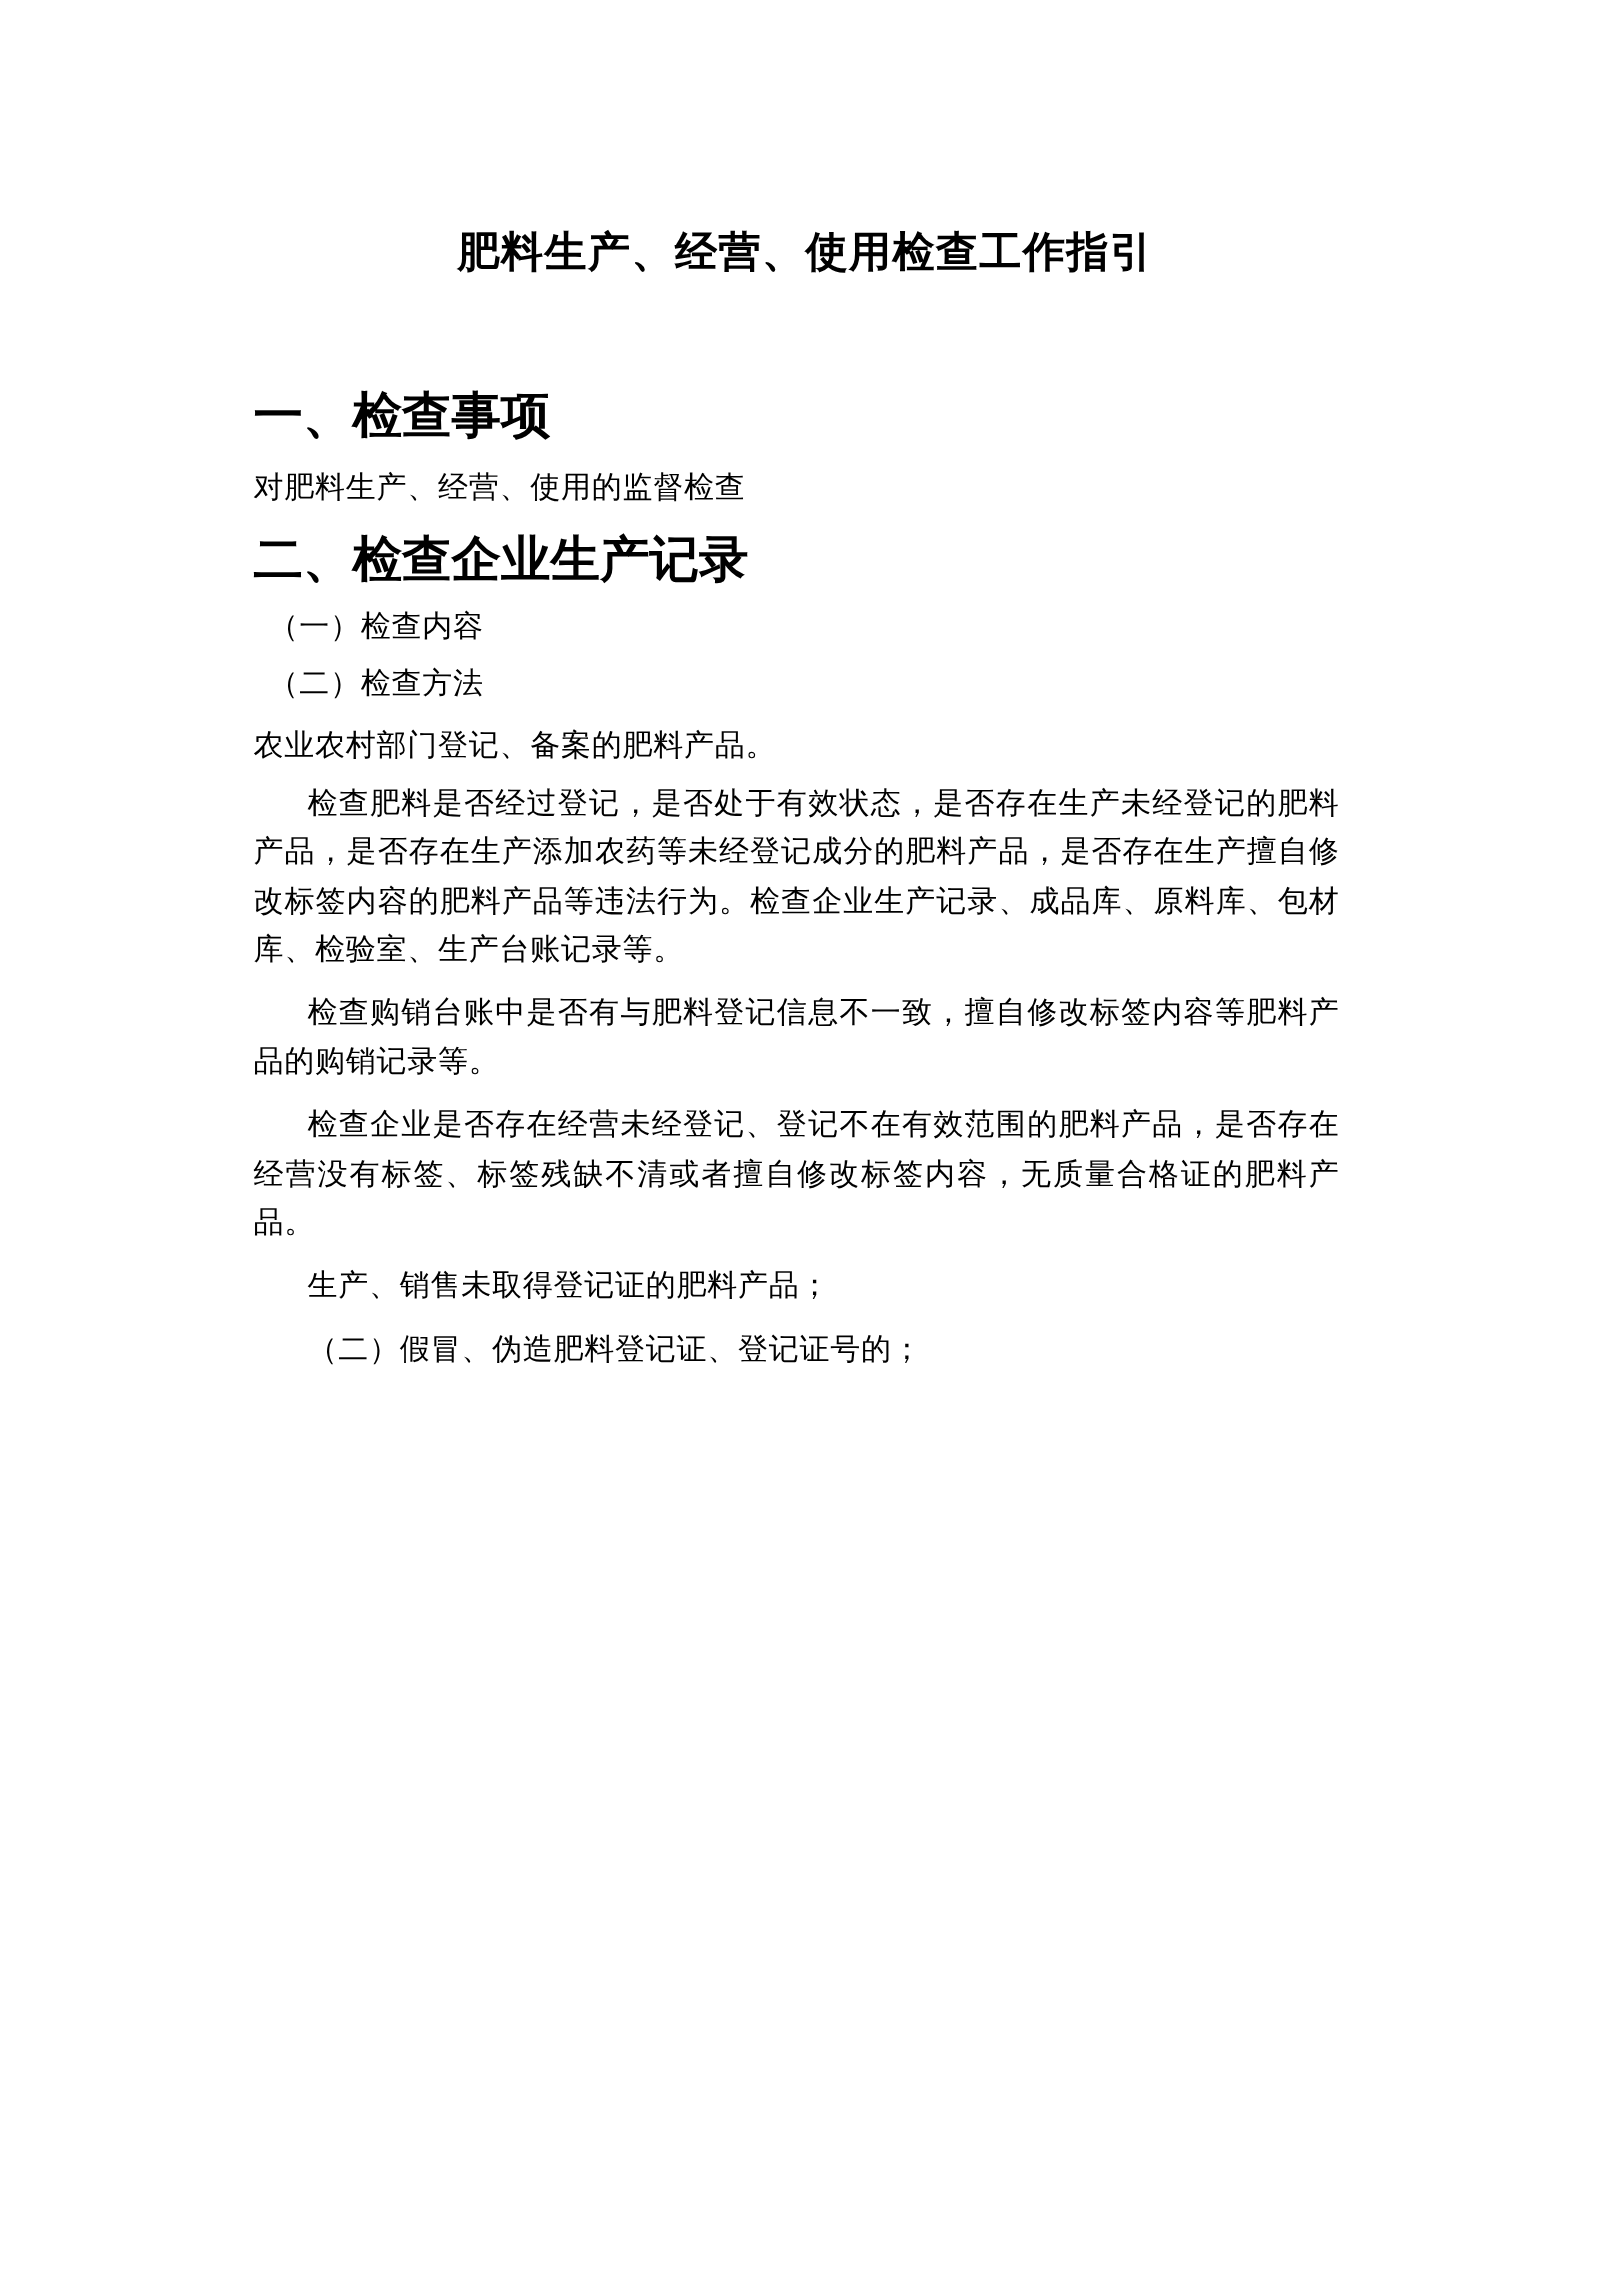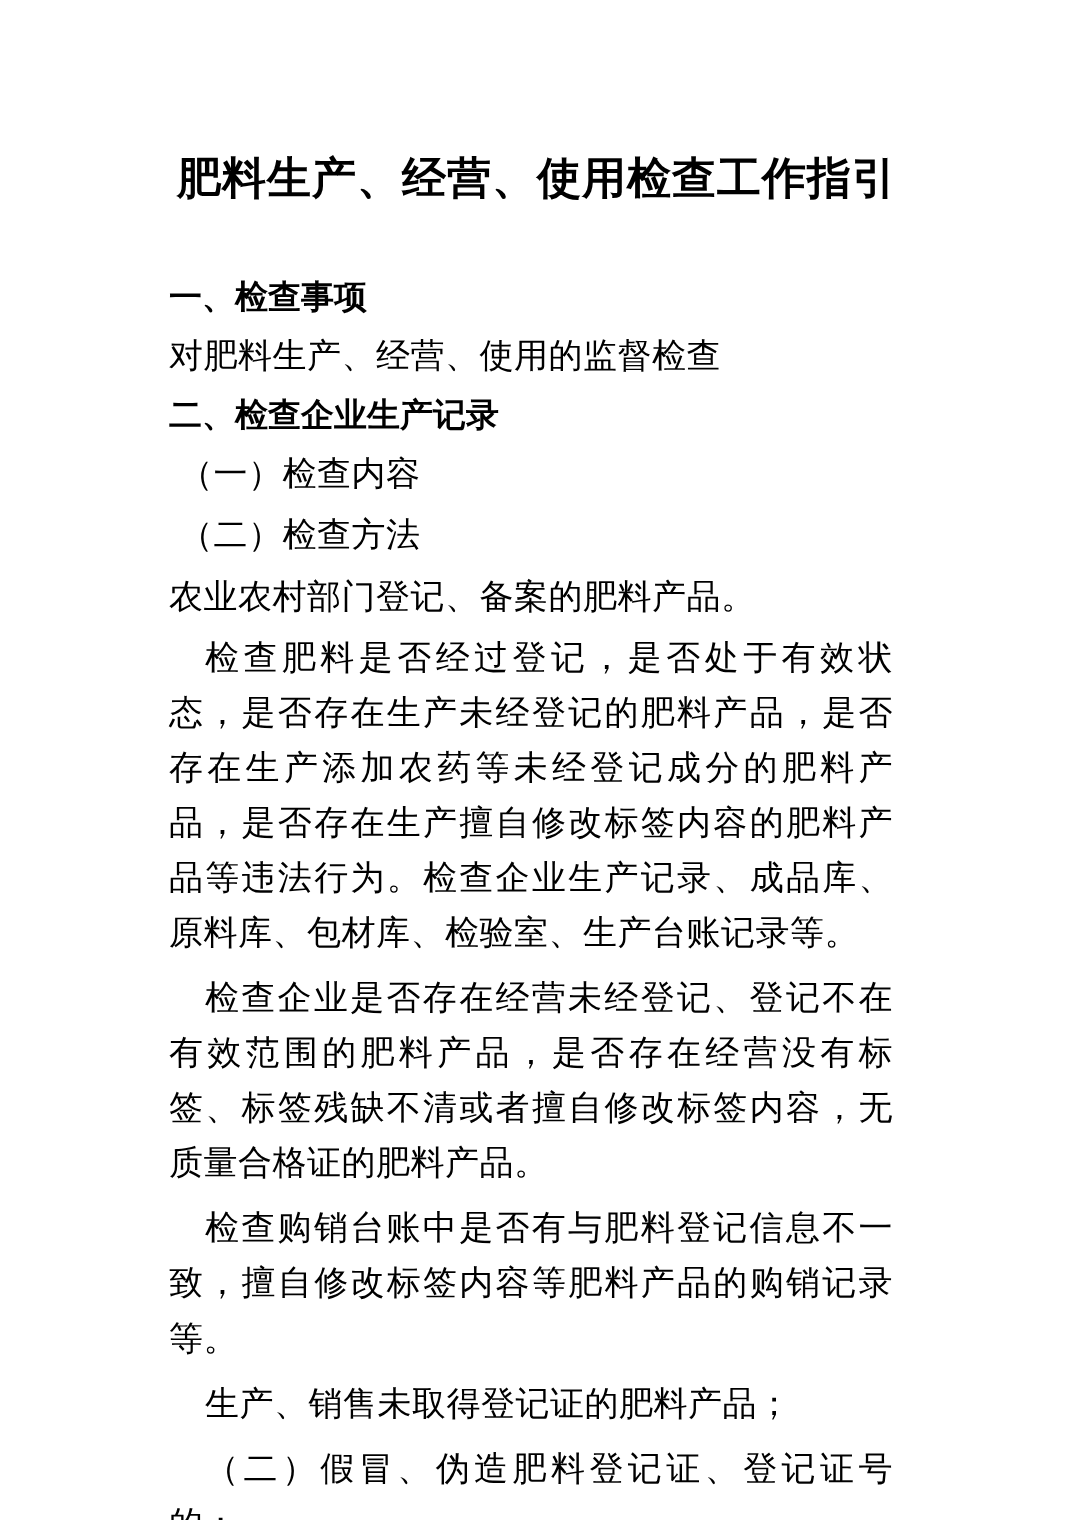--- a/index.html
+++ b/index.html
@@ -18,46 +18,46 @@
   .page {
     box-sizing: border-box;
     width: 1074px;
     height: 1520px;
     padding: 150px 165px 60px 165px;
     background: #ffffff;
   }
   .doc-title {
     font-family: "DejaVu Sans", "Liberation Sans", sans-serif;
     font-weight: bold;
-    font-size: 44px;
+    font-size: 28px;
     line-height: 1.25;
     text-align: center;
     letter-spacing: 1px;
     margin: 0 0 66px 0;
     white-space: nowrap;
   }
   .section-heading {
     font-family: "DejaVu Sans", "Liberation Sans", sans-serif;
     font-weight: bold;
     font-size: 33px;
     line-height: 1.55;
     margin: 0 0 6px 0;
     text-indent: 0;
     padding-left: 4px;
   }
   p.body-text {
-    font-size: 34px;
+    font-size: 20px;
     line-height: 1.62;
     margin: 0 16px 6px 0;
     text-align: justify;
     text-justify: inter-ideograph;
     letter-spacing: 0.5px;
   }
   p.indent-0 { text-indent: 0; padding-left: 4px; }
-  p.indent-1 { text-indent: 0; padding-left: 14px; }
+  p.indent-1 { text-indent: 0; padding-left: 14px; font-family: Liberation Mono, monospace; }
   p.indent-2 { text-indent: 36px; padding-left: 4px; }
   p.loose { margin-bottom: 10px; }
 </style>
 </head>
 <body>
 
 <div class="page">
 
   <h1 class="doc-title">肥料生产、经营、使用检查工作指引</h1>
 
@@ -72,22 +72,22 @@
     <p class="body-text indent-1">（一）检查内容</p>
 
     <p class="body-text indent-1">（二）检查方法</p>
 
     <p class="body-text indent-0">农业农村部门登记、备案的肥料产品。</p>
 
 
     <p class="body-text indent-2 loose">检查肥料是否经过登记，是否处于有效状态，是否存在生产未经登记的肥料产品，是否存在生产添加农药等未经登记成分的肥料产品，是否存在生产擅自修改标签内容的肥料产品等违法行为。检查企业生产记录、成品库、原料库、包材库、检验室、生产台账记录等。</p>
 
 
+    <p class="body-text indent-2 loose">检查购销台账中是否有与肥料登记信息不一致，擅自修改标签内容等肥料产品的购销记录等。</p>
+
     <p class="body-text indent-2 loose">检查企业是否存在经营未经登记、登记不在有效范围的肥料产品，是否存在经营没有标签、标签残缺不清或者擅自修改标签内容，无质量合格证的肥料产品。</p>
-
-    <p class="body-text indent-2 loose">检查购销台账中是否有与肥料登记信息不一致，擅自修改标签内容等肥料产品的购销记录等。</p>
 
     <p class="body-text indent-2 loose">生产、销售未取得登记证的肥料产品；</p>
 
     <p class="body-text indent-2">（二）假冒、伪造肥料登记证、登记证号的；</p>
 
   </div>
 </div>
 
 </body></html>

